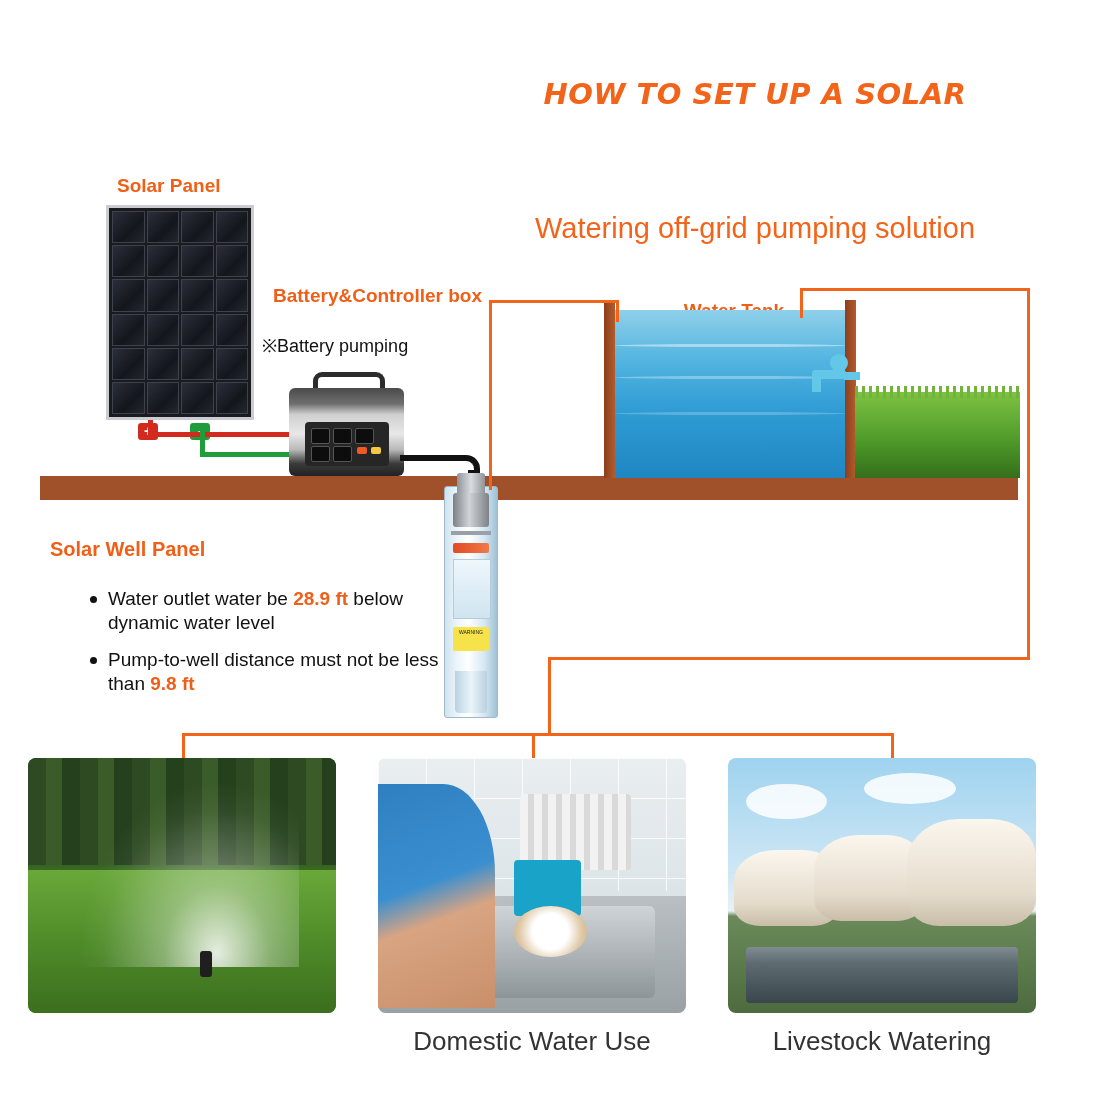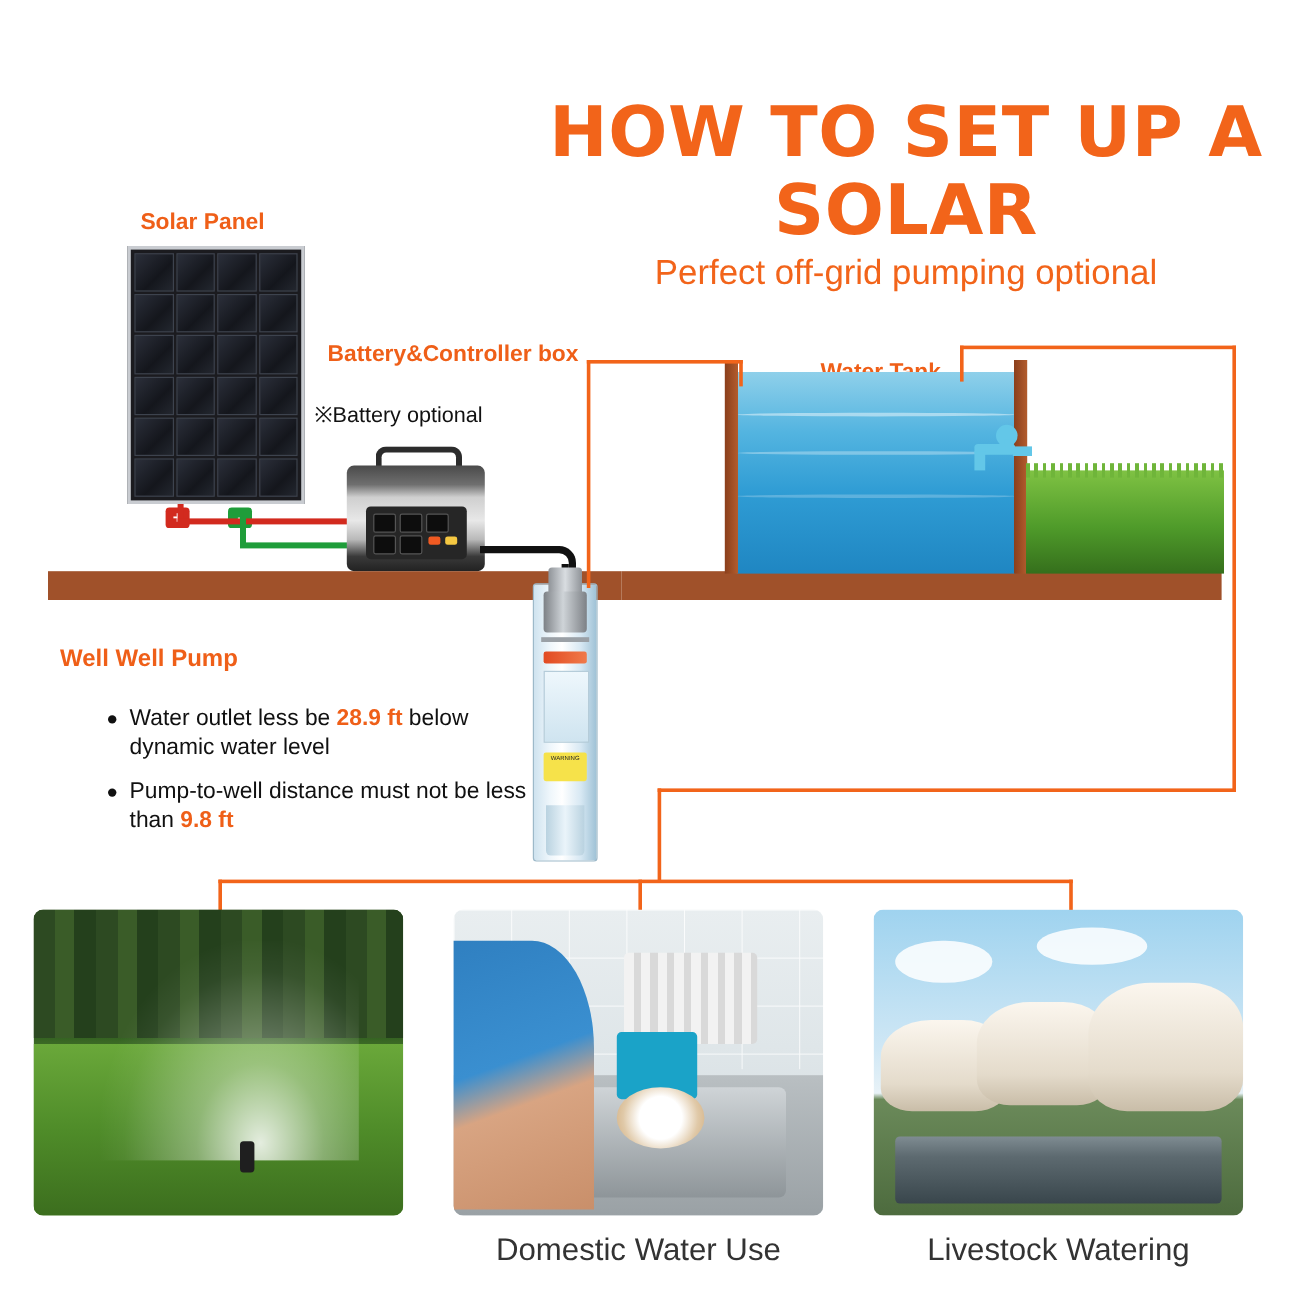--- a/index.html
+++ b/index.html
@@ -24,24 +24,25 @@
 
   
   .headline {
     position: absolute;
     left: 440px;
     top: 78px;
     width: 630px;
     text-align: center;
     color: #f2641a;
     font-weight: bold;
-    font-size: 58px;
+    font-size: 29px;
     line-height: 1.12;
     letter-spacing: 0.5px;
     font-family: "DejaVu Sans", sans-serif;
+    font-style: italic;
   }
   .headline .l2 { display:block; }
   .subhead {
     position: absolute;
     left: 440px;
     top: 212px;
     width: 630px;
     text-align: center;
     color: #f2641a;
     font-size: 29px;
@@ -318,21 +319,21 @@
   .p3-water { position:absolute; left: 8%; bottom: 16%; width: 84%; height: 9%; background: linear-gradient(180deg,#8fd3ea,#3a93c4); }
 </style>
 </head>
 <body>
 
 <div class="stage">
 
   <div class="headline">
     <span>HOW TO SET UP A SOLAR</span>
   </div>
-  <div class="subhead">Perfect off-grid pumping optional</div>
+  <div class="subhead">Watering off-grid pumping solution</div>
 
   <div class="lbl" id="solar-panel-label">Solar Panel</div>
   <div id="solar-panel">
     <i></i>
       <i></i>
       <i></i>
       <i></i>
     <i></i>
       <i></i>
       <i></i>
@@ -356,21 +357,21 @@
   </div>
 
   <div class="term" id="term-pos">+</div>
   <div class="term" id="term-neg">-</div>
   <div class="wire" id="wire-red-v"></div>
   <div class="wire" id="wire-red"></div>
   <div class="wire" id="wire-green-v"></div>
   <div class="wire" id="wire-green"></div>
 
   <div class="lbl" id="battery-label">Battery&amp;Controller box</div>
-  <div id="battery-note">※Battery optional</div>
+  <div id="battery-note">※Battery pumping</div>
 
   <div id="controller">
     <div class="handle"></div>
     <div class="body">
       <div class="panelface">
         <div class="sock" style="left:6px;top:6px;"></div>
         <div class="sock" style="left:28px;top:6px;"></div>
         <div class="sock" style="left:50px;top:6px;"></div>
         <div class="sock" style="left:6px;top:24px;"></div>
         <div class="sock" style="left:28px;top:24px;"></div>
@@ -421,24 +422,24 @@
   <div class="vline" style="left:800px; top:288px; height:30px;"></div>
   <div class="hline" style="left:800px; top:288px; width:230px;"></div>
   <div class="vline" style="left:1027px; top:288px; height:372px;"></div>
   <div class="hline" style="left:548px; top:657px; width:482px;"></div>
   <div class="vline" style="left:548px; top:657px; height:78px;"></div>
   <div class="hline" style="left:182px; top:733px; width:712px;"></div>
   <div class="vline" style="left:182px; top:733px; height:28px;"></div>
   <div class="vline" style="left:532px; top:733px; height:28px;"></div>
   <div class="vline" style="left:891px; top:733px; height:28px;"></div>
 
-  <div id="pump-title">Well Well Pump</div>
+  <div id="pump-title">Solar Well Panel</div>
   <ul class="bullets">
     <li>
-      <span>Water outlet less be </span><span class="hl">28.9 ft</span><span> below dynamic water level</span>
+      <span>Water outlet water be </span><span class="hl">28.9 ft</span><span> below dynamic water level</span>
     </li>
     <li>
       <span>Pump-to-well distance must not be less than </span><span class="hl">9.8 ft</span><span></span>
     </li>
   </ul>
 
   <div class="photo" id="photo-1">
     <div class="p1-sky"></div>
     <div class="p1-trees"></div>
     <div class="p1-lawn"></div>

